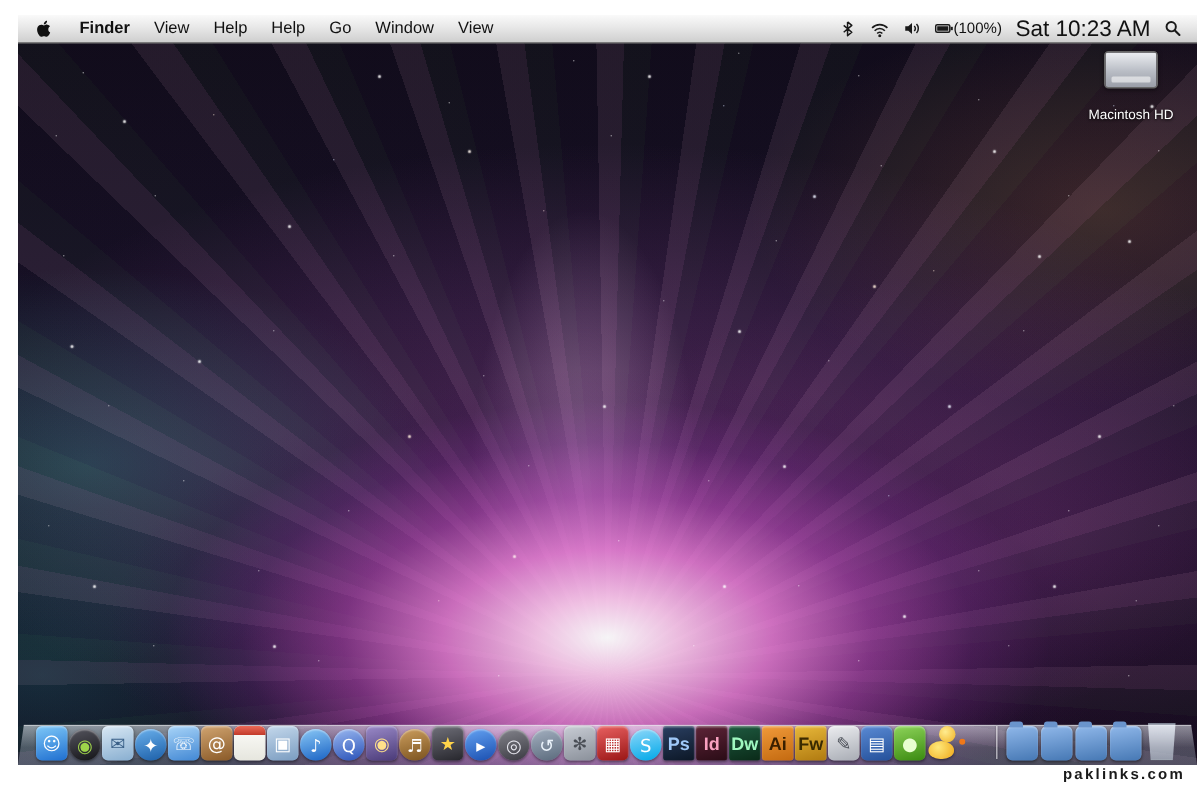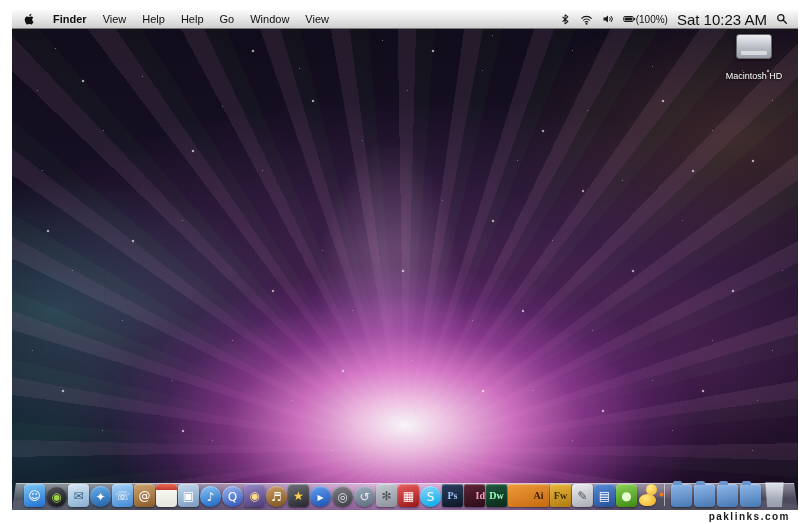--- a/index.html
+++ b/index.html
@@ -97,21 +97,21 @@
   .dock-sep{width:1px;height:22px;margin:0 6px 1px 0;background:rgba(255,255,255,.55);box-shadow:0 0 1px rgba(0,0,0,.5);}
   .dock-right{display:flex;align-items:flex-end;gap:2px;}
   .dock-icon{
     width:21px;height:23px;border-radius:4px;position:relative;flex:0 0 auto;
     display:flex;align-items:center;justify-content:center;
     box-shadow:0 1px 2px rgba(0,0,0,.45), inset 0 1px 1px rgba(255,255,255,.35);
   }
   .dock-icon span{font-family:"DejaVu Sans",sans-serif;font-size:12px;line-height:1;}
   .dock-icon.round{border-radius:50%;height:21px;}
   .type-adobe{border-radius:2px;}
-  .type-adobe span{font-size:10px;font-weight:bold;font-family:Liberation Serif, serif;}
+  .type-adobe span{font-size:12px;font-weight:bold;font-family:Liberation Sans, sans-serif;}
   .type-calendar{background:linear-gradient(180deg,#fdfdfa,#e6e6de);}
   .type-calendar::before{content:"";position:absolute;top:0;left:0;right:0;height:6px;background:linear-gradient(180deg,#ea6a58,#c23a2a);border-radius:4px 4px 0 0;}
   .type-calendar span{font-size:9px;font-weight:bold;margin-top:5px;margin-left:48px;}
   .type-folder{background:linear-gradient(170deg,#90b8ea,#46香78b4);}
   .type-folder{background:linear-gradient(170deg,#90b8ea,#4678b4);}
   .type-folder::before{content:"";position:absolute;top:-3px;left:2px;width:9px;height:4px;background:#6a94cc;border-radius:2px 2px 0 0;}
   .type-duck{background:transparent;box-shadow:none;}
   .type-duck::before{content:"";position:absolute;bottom:1px;left:1px;width:17px;height:12px;border-radius:50% 50% 46% 46%;
     background:radial-gradient(circle at 38% 35%,#ffe87a,#f0a818);box-shadow:0 1px 2px rgba(0,0,0,.4);}
   .type-duck::after{content:"";position:absolute;top:0;left:8px;width:11px;height:11px;border-radius:50%;
@@ -248,27 +248,27 @@
           </div>
           <div class="dock-icon" style="background: linear-gradient(165deg, rgb(232, 96, 96), rgb(154, 22, 22));">
             <span style="color: rgb(255, 255, 255);">▦</span>
           </div>
           <div class="dock-icon round" style="background: linear-gradient(165deg, rgb(143, 216, 250), rgb(0, 168, 232));">
             <span style="color: rgb(255, 255, 255);">S</span>
           </div>
           <div class="dock-icon type-adobe" style="background: linear-gradient(165deg, rgb(42, 63, 98), rgb(12, 23, 38));">
             <span style="color: rgb(159, 200, 248);">Ps</span>
           </div>
-          <div class="dock-icon type-adobe" style="background: linear-gradient(165deg, rgb(94, 36, 56), rgb(42, 12, 22)); justify-content: flex-end;">
+          <div class="dock-icon type-adobe" style="background: linear-gradient(165deg, rgb(94, 36, 56), rgb(42, 12, 22));">
             <span style="color: rgb(248, 160, 192);">Id</span>
           </div>
           <div class="dock-icon type-adobe" style="background: linear-gradient(165deg, rgb(30, 90, 64), rgb(10, 42, 24));">
             <span style="color: rgb(159, 248, 192);">Dw</span>
           </div>
-          <div class="dock-icon type-adobe" style="background: linear-gradient(165deg, rgb(240, 154, 58), rgb(196, 106, 16)); padding-left: 20px;">
+          <div class="dock-icon type-adobe" style="background: linear-gradient(165deg, rgb(240, 154, 58), rgb(196, 106, 16));">
             <span style="color: rgb(58, 32, 0);">Ai</span>
           </div>
           <div class="dock-icon type-adobe" style="background: linear-gradient(165deg, rgb(232, 184, 58), rgb(176, 122, 16));">
             <span style="color: rgb(58, 42, 0);">Fw</span>
           </div>
           <div class="dock-icon" style="background: linear-gradient(165deg, rgb(236, 237, 240), rgb(168, 172, 180));">
             <span style="color: rgb(74, 78, 86);">✎</span>
           </div>
           <div class="dock-icon" style="background: linear-gradient(165deg, rgb(90, 138, 212), rgb(36, 80, 154));">
             <span style="color: rgb(255, 255, 255);">▤</span>

